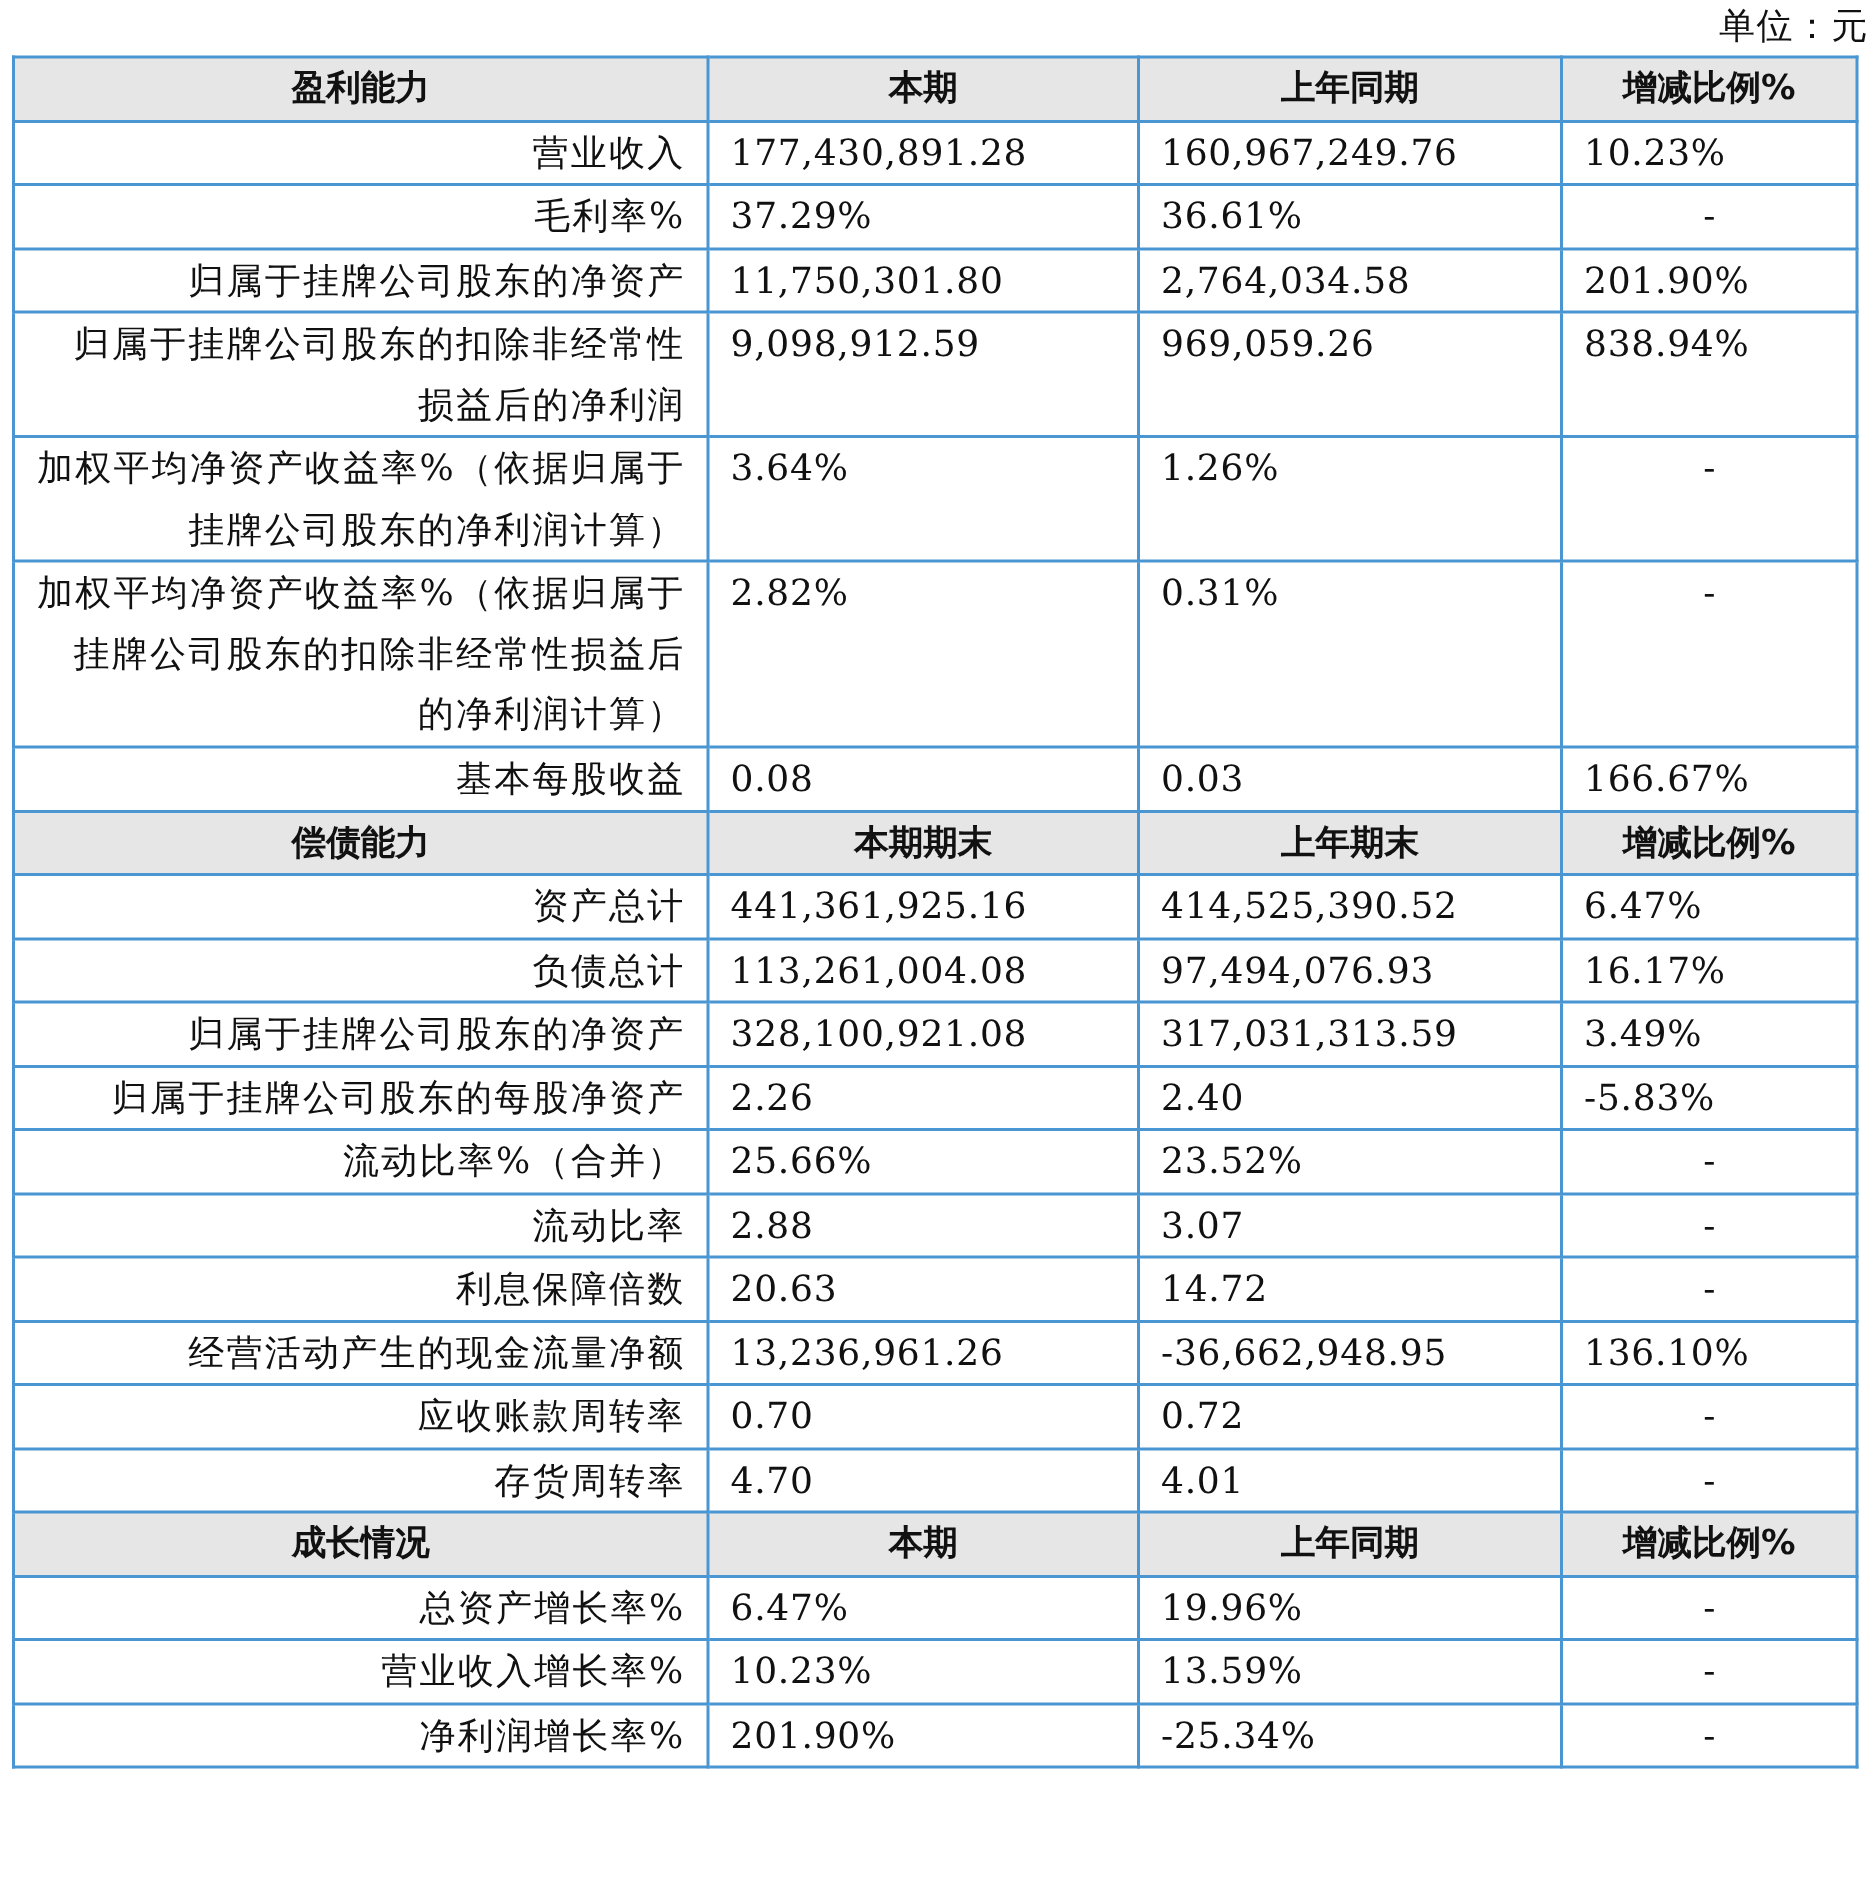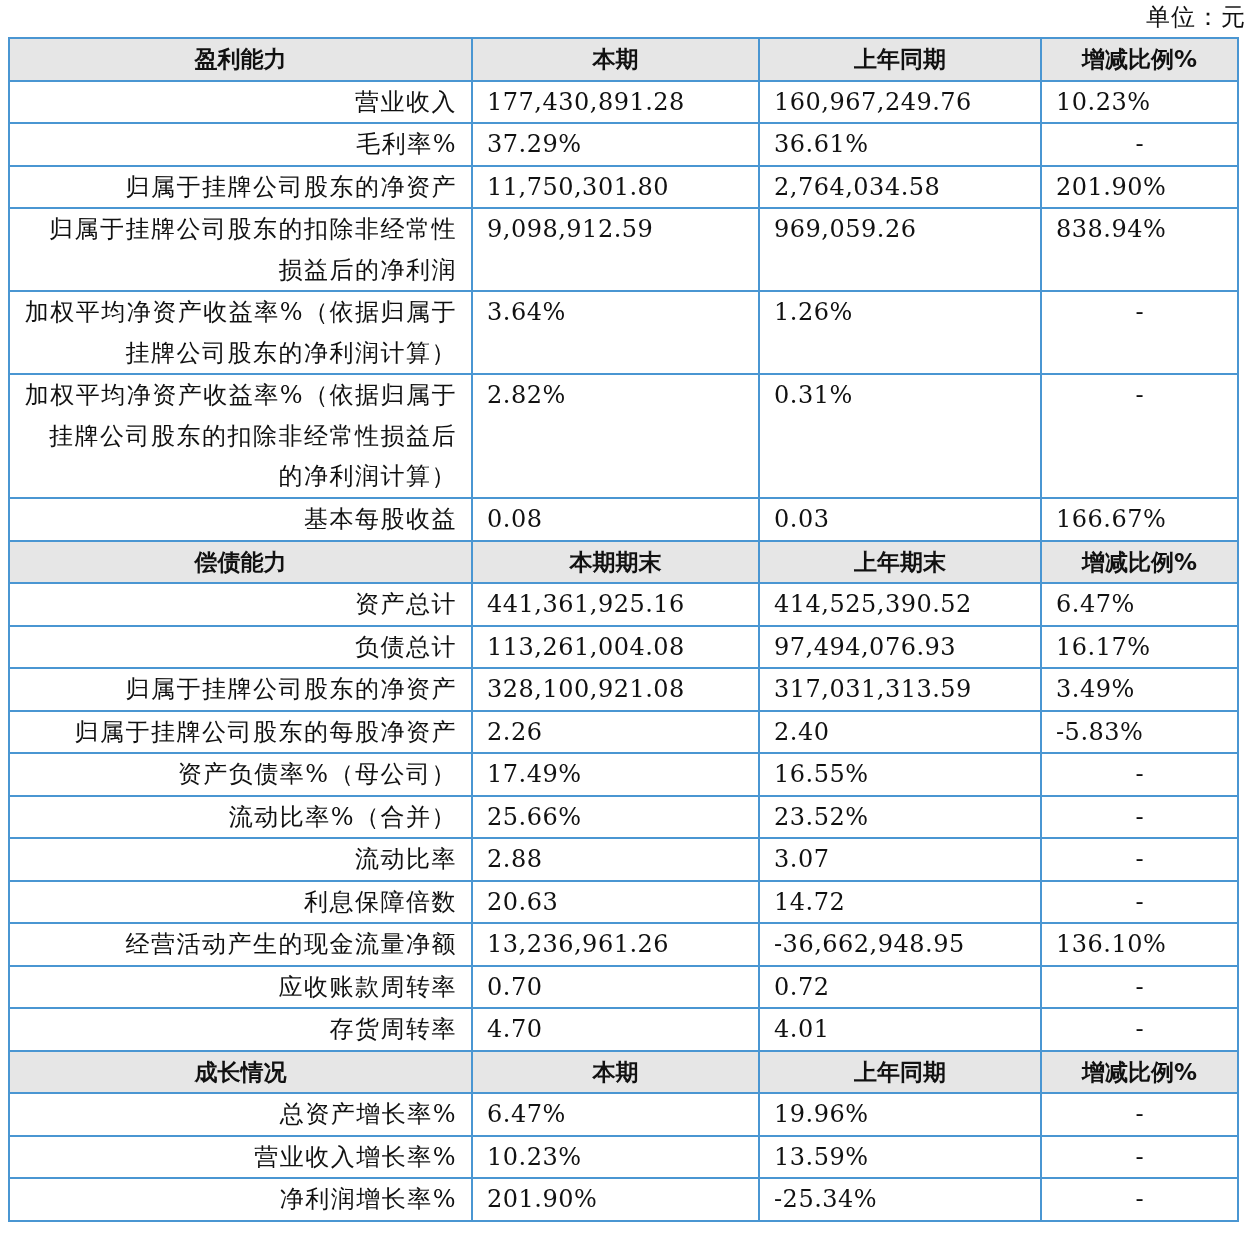--- a/index.html
+++ b/index.html
@@ -118,26 +118,20 @@
       <td class="num">317,031,313.59</td>
       <td class="num">3.49%</td>
     </tr>
     <tr class="r1">
       <td class="label">归属于挂牌公司股东的每股净资产</td>
       <td class="num">2.26</td>
       <td class="num">2.40</td>
       <td class="num">-5.83%</td>
     </tr>
     <tr class="r1">
-      <td class="label">资产负债率%（母公司）</td>
-      <td class="num">17.49%</td>
-      <td class="num">16.55%</td>
-      <td class="dash">-</td>
-    </tr>
-    <tr class="r1">
       <td class="label">流动比率%（合并）</td>
       <td class="num">25.66%</td>
       <td class="num">23.52%</td>
       <td class="dash">-</td>
     </tr>
     <tr class="r1">
       <td class="label">流动比率</td>
       <td class="num">2.88</td>
       <td class="num">3.07</td>
       <td class="dash">-</td>

